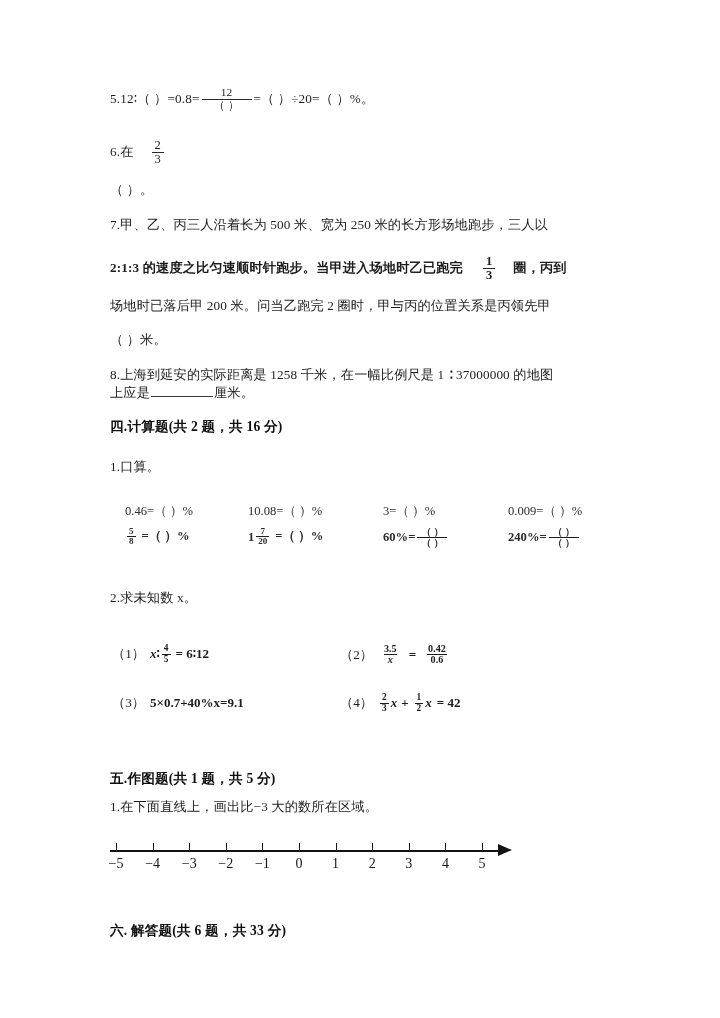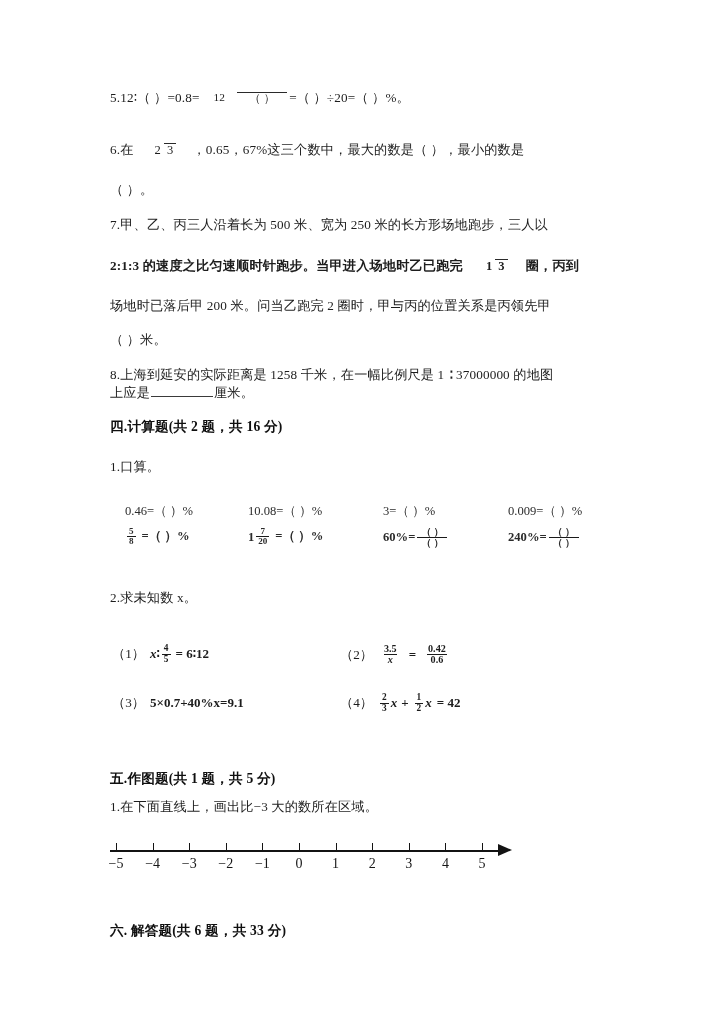--- a/index.html
+++ b/index.html
@@ -38,20 +38,21 @@
     font-size: 13.6px;
     font-weight: bold;
     color: #0f0f0f;
     white-space: nowrap;
     letter-spacing: 0.2px;
   }
 
   
   .frac {
     display: inline-flex;
+    flex-direction: column;
     align-items: center;
     justify-content: center;
     vertical-align: middle;
     line-height: 1.02;
     margin: 0 2px;
     position: relative;
     top: -1px;
   }
   .frac .num {
     display: block;
@@ -164,21 +165,21 @@
     <span>5.</span><span>12∶（        ）=0.8=</span><span class="frac wide">
         <span class="num">12</span>
         <span class="den">（      ）</span>
       </span><span>=（        ）÷20=（        ）%。</span>
   </div>
 
   <div class="ln" style="left:110px; top:140px;">
     <span>6.</span><span>在</span><span style="display:inline-block;width:16px;"></span><span class="frac big">
         <span class="num">2</span>
         <span class="den">3</span>
-      </span><span style="display:inline-block;width:14px;"></span><span>，0.65，67%这三个数中，最大的数是（        ），最小的数是</span>
+      </span><span style="display:inline-block;width:14px;"></span>
   </div>
   <div class="ln" style="left:110px; top:180px;">
     <span>（        ）。</span>
   </div>
 
   <div class="ln" style="left:110px; top:215px;">
     <span>7.</span><span>甲、乙、丙三人沿着长为 500 米、宽为 250 米的长方形场地跑步，三人以</span>
   </div>
   <div class="ln" style="left:110px; top:256px;font-weight:bold;">
     <span>2:1:3 的速度之比匀速顺时针跑步。当甲进入场地时乙已跑完</span><span style="display:inline-block;width:18px;"></span><span class="frac big">

